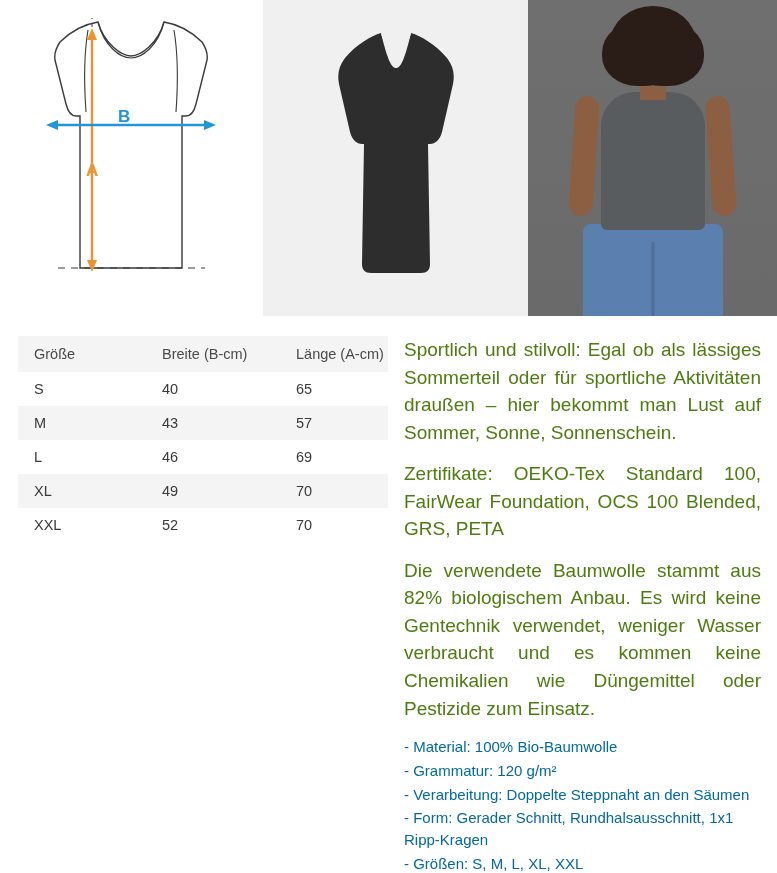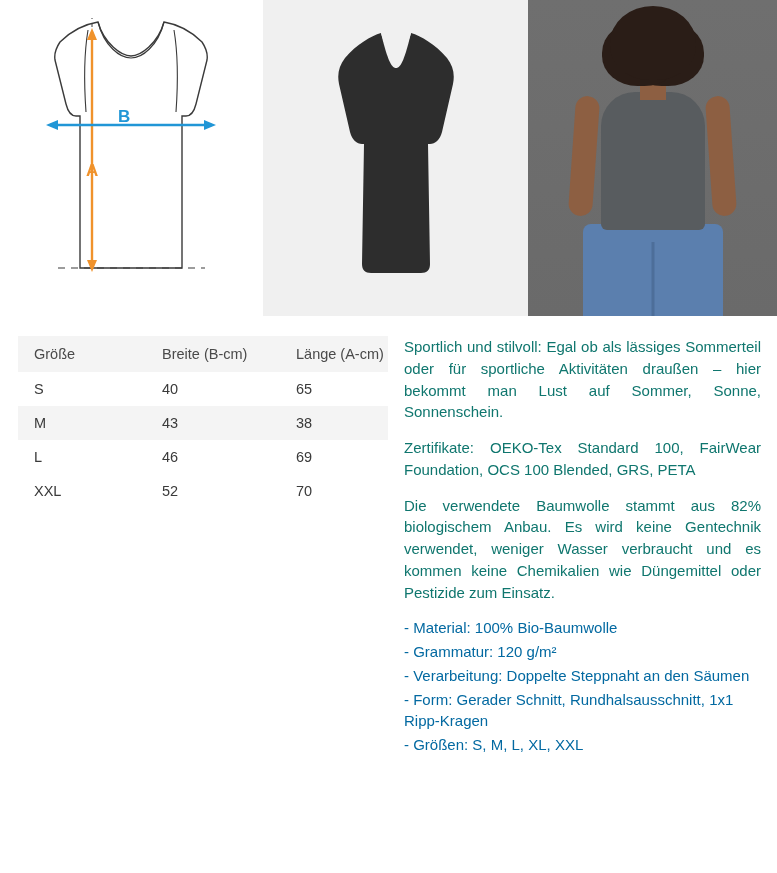--- a/index.html
+++ b/index.html
@@ -164,23 +164,23 @@
   table.size-table col.c3 { width: 108px; }
 
   .tolerance {
     margin-top: 26px;
     font-size: 15px;
     color: #3a3a3a;
     padding-left: 2px;
   }
 
   .para {
-    font-size: 15px;
+    font-size: 19px;
     line-height: 1.45;
-    color: #0f766e;
+    color: #4d7c0f;
     margin: 0 0 14px 0;
     text-align: justify;
   }
   .bullets {
     font-size: 15px;
     line-height: 1.45;
     color: #0369a1;
   }
   .bullet {
     margin-bottom: 2px;
@@ -265,26 +265,31 @@
       </thead>
       <tbody>
         <tr class="even">
           <td>S</td>
           <td>40</td>
           <td>65</td>
         </tr>
         <tr class="odd">
           <td>M</td>
           <td>43</td>
-          <td>38</td>
+          <td>57</td>
         </tr>
         <tr class="even">
           <td>L</td>
           <td>46</td>
           <td>69</td>
+        </tr>
+        <tr class="odd">
+          <td>XL</td>
+          <td>49</td>
+          <td>70</td>
         </tr>
         <tr class="even">
           <td>XXL</td>
           <td>52</td>
           <td>70</td>
         </tr>
       </tbody>
     </table>
 
   </div>

